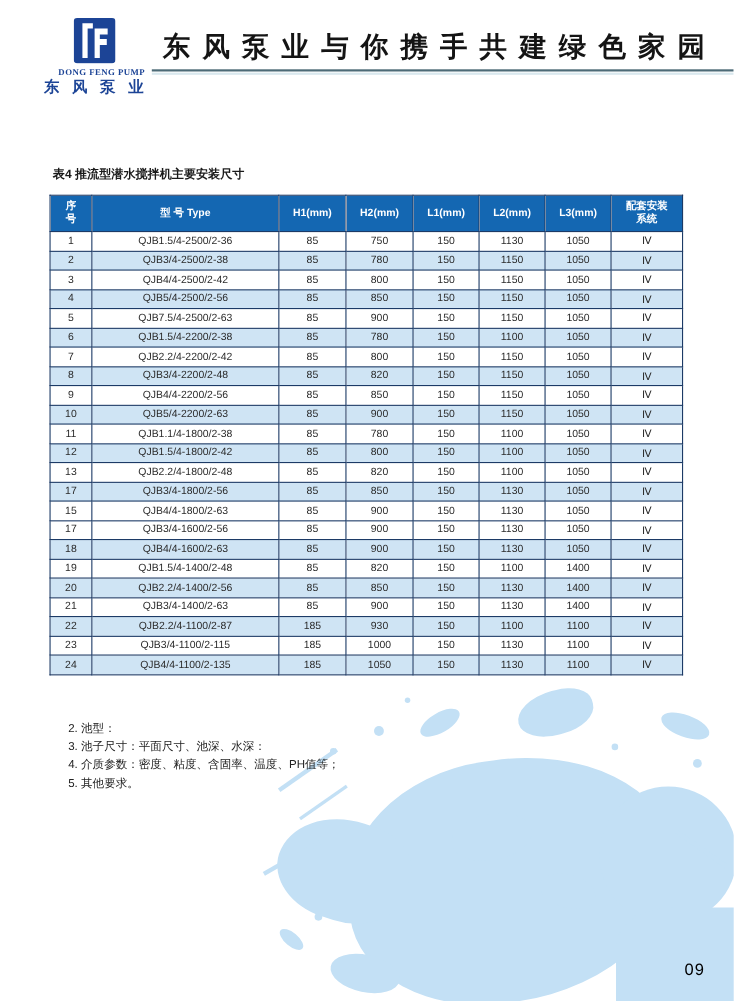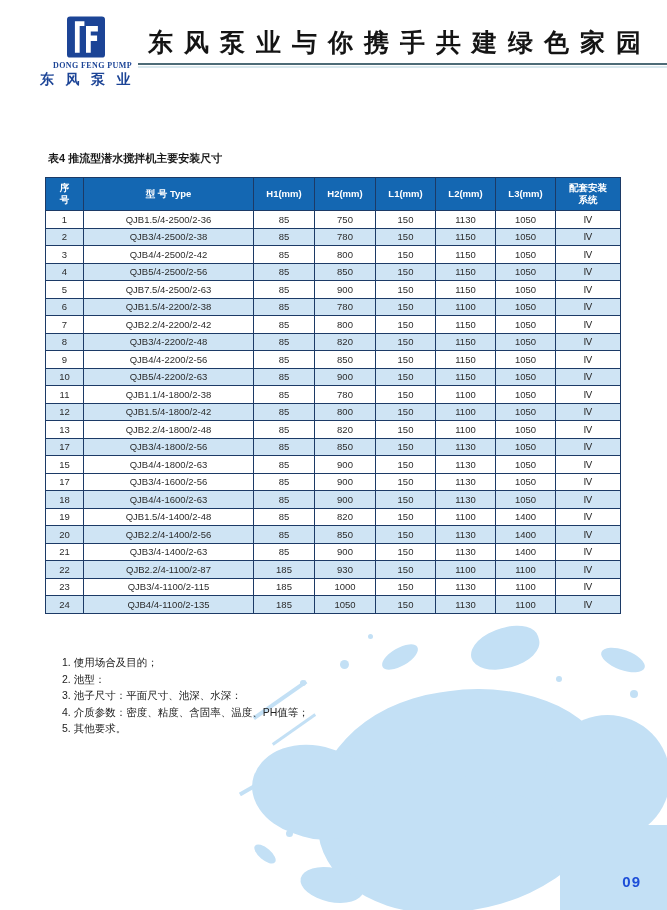--- a/index.html
+++ b/index.html
@@ -52,21 +52,21 @@
   .streak4 { left:610px; top:150px; width:56px; height:4px; transform:rotate(35deg); background:#b9daf3; }
   .dot1 { left:340px; top:40px; width:9px; height:9px; border-radius:50%; }
   .dot2 { left:300px; top:60px; width:6px; height:6px; border-radius:50%; }
   .dot3 { left:630px; top:70px; width:8px; height:8px; border-radius:50%; }
   .dot4 { left:286px; top:210px; width:7px; height:7px; border-radius:50%; }
   .dot5 { left:368px; top:14px; width:5px; height:5px; border-radius:50%; }
   .dot6 { left:556px; top:56px; width:6px; height:6px; border-radius:50%; }
   .hole1 { left:410px; top:120px; width:74px; height:42px; background:rgba(255,255,255,.5); border-radius:50%; transform:rotate(-10deg); }
   .hole2 { left:490px; top:175px; width:52px; height:30px; background:rgba(255,255,255,.45); border-radius:50%; transform:rotate(15deg); }
 
-  .page-number { position:absolute; right:26px; bottom:20px; font-size:15px; font-weight:bold; color:#1d4ed8; z-index:2; letter-spacing:1px; }
+  .page-number { position:absolute; right:26px; bottom:20px; font-size:15px; font-weight:normal; color:#000000; z-index:2; letter-spacing:1px; }
 </style>
 </head>
 <body>
 
 <div class="logo-block">
   <svg class="logo-mark" viewBox="0 0 48 52">
     <rect x="0" y="0" width="48" height="52" rx="4" fill="#1c4496"></rect>
     <path d="M10 6 h12 v6 h-6 v34 h-6 z" fill="#ffffff"></path>
     <path d="M24 12 h15 v7 h-9 v5 h8 v7 h-8 v15 h-6 z" fill="#ffffff"></path>
   </svg>
@@ -333,21 +333,20 @@
         <td>150</td>
         <td>1130</td>
         <td>1100</td>
         <td>Ⅳ</td>
       </tr>
     </tbody>
 </table>
 
 <div class="notes">
   <div class="notes-list">
-      <div class="notes-item">1.  使用场合及目的；</div>
       <div class="notes-item">2.  池型：</div>
       <div class="notes-item">3.  池子尺寸：平面尺寸、池深、水深：</div>
       <div class="notes-item">4.  介质参数：密度、粘度、含固率、温度、PH值等；</div>
       <div class="notes-item">5.  其他要求。</div>
     </div>
 </div>
 
 <div class="splash">
   <div class="blob-core"></div>
   <div class="blob-a"></div>

